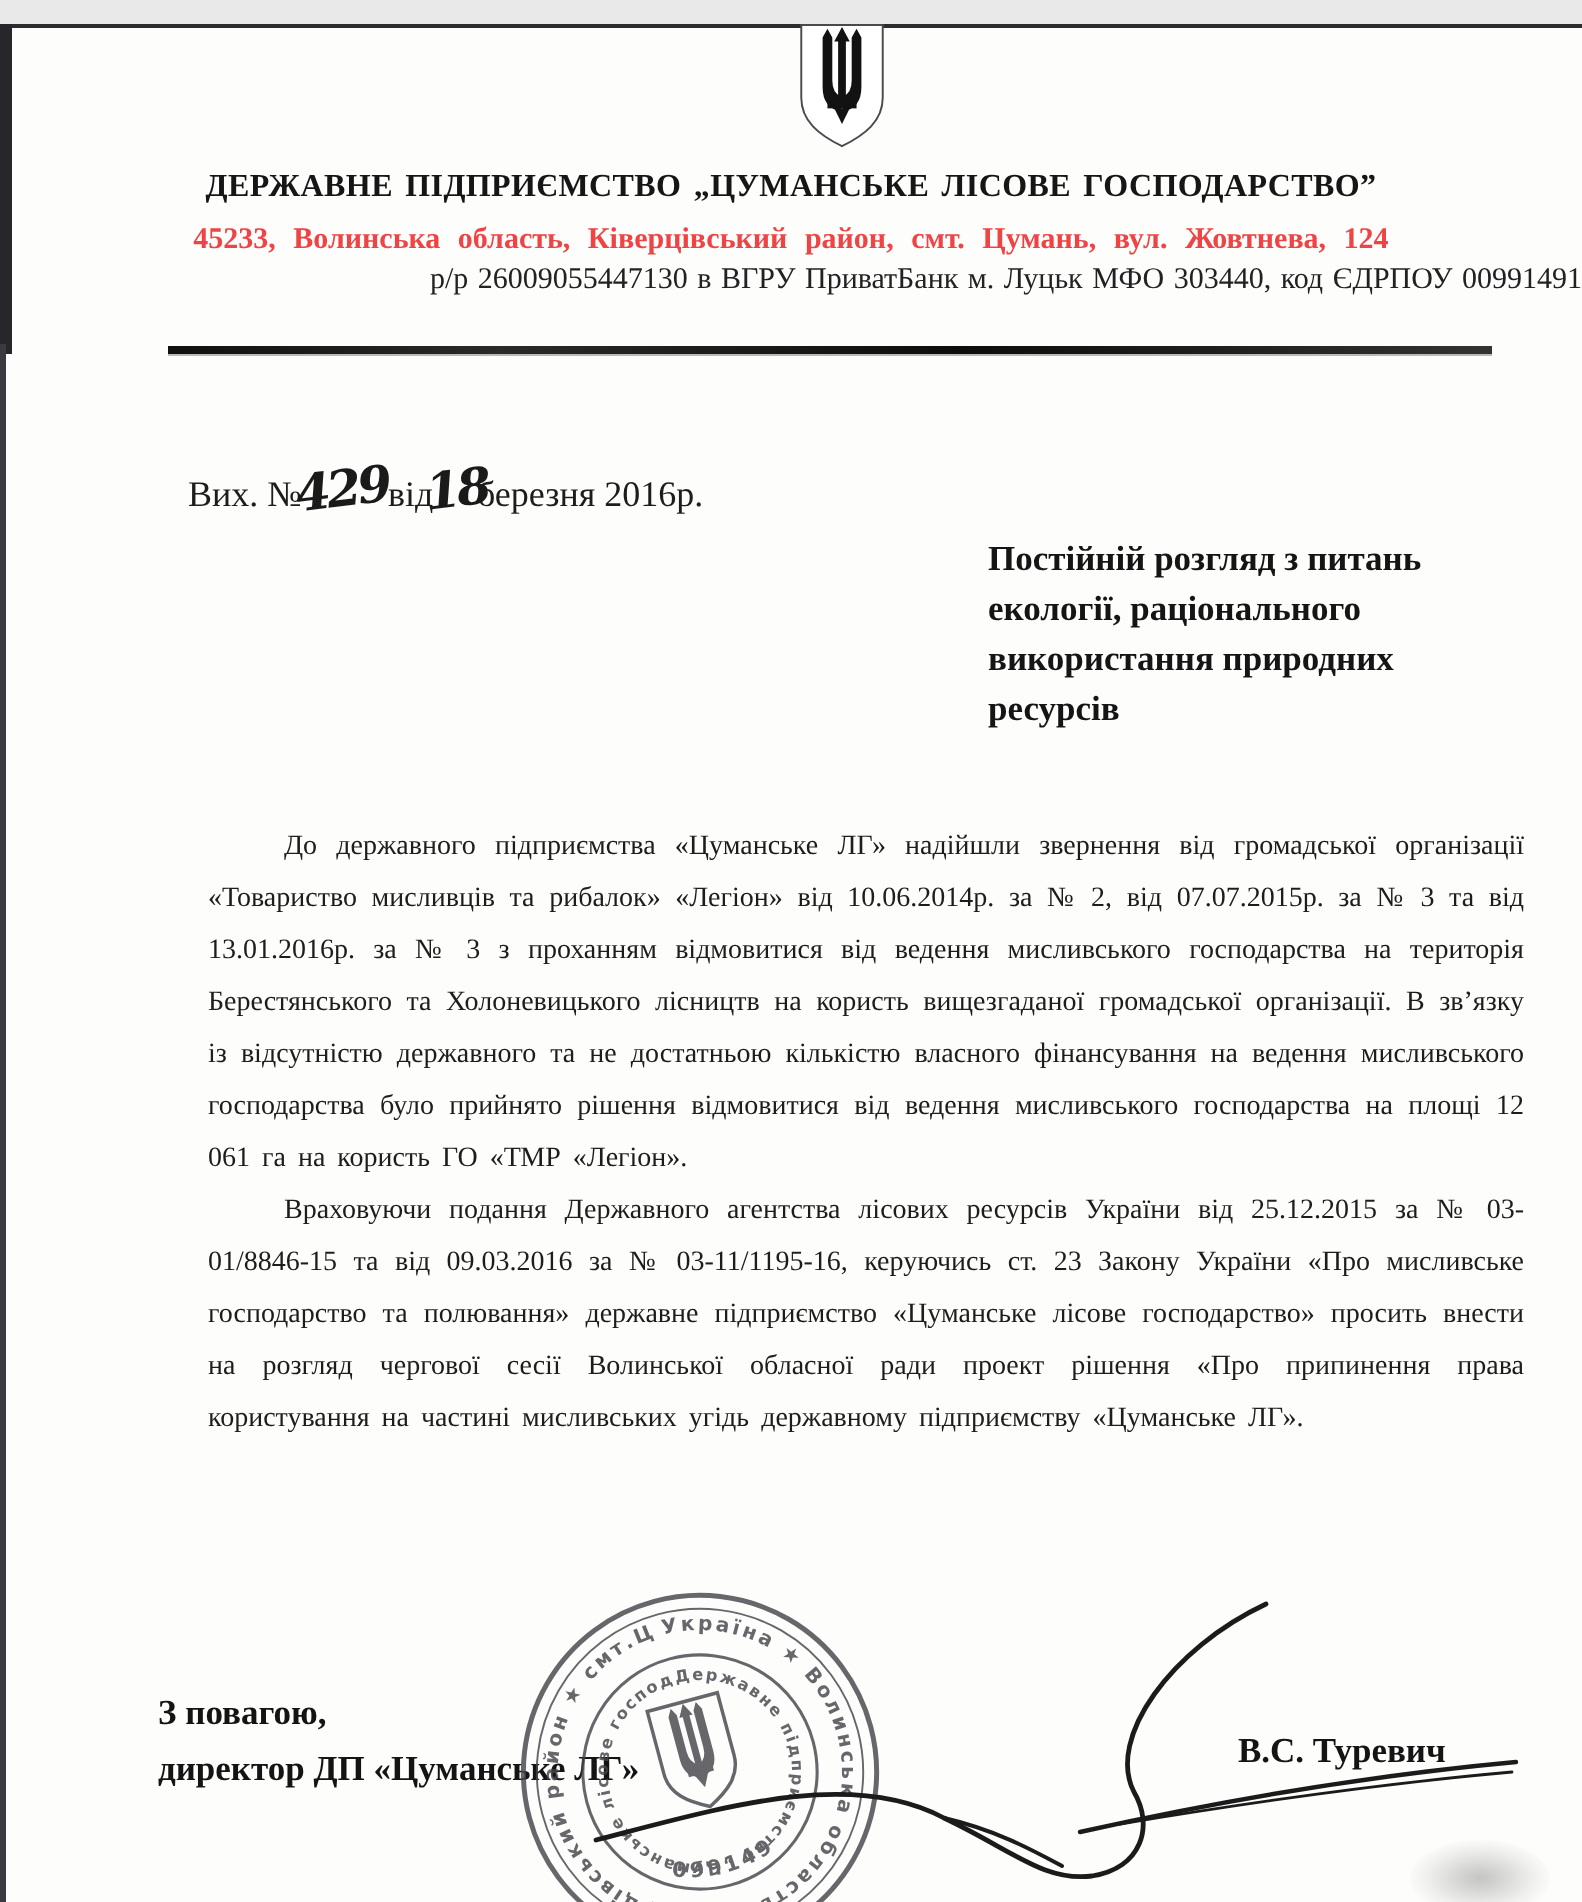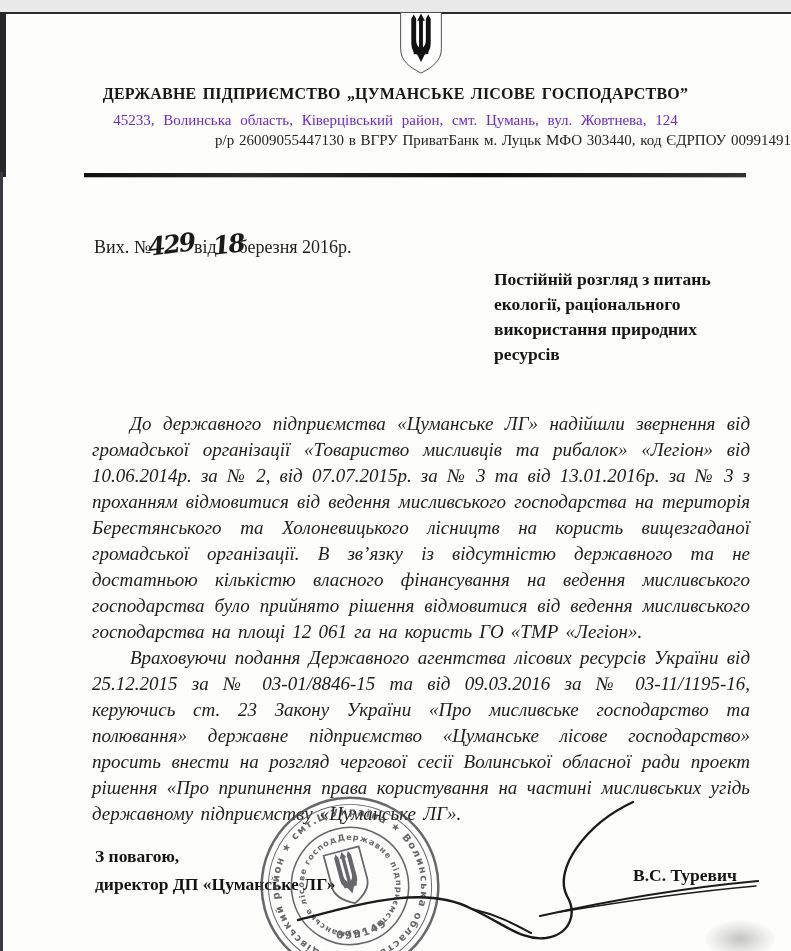--- a/index.html
+++ b/index.html
@@ -13,44 +13,44 @@
   .edge-left-thick{position:absolute;left:0;top:0;width:6px;height:165px;background:#26262b;}
   .edge-left-thin{position:absolute;left:0;top:160px;width:2.5px;height:791px;background:#3a3a40;}
   .corner-blob{position:absolute;left:705px;top:908px;width:70px;height:38px;border-radius:50%;
     background:radial-gradient(ellipse at center,#c4c4c2 0%,rgba(230,230,228,.55) 55%,rgba(253,253,252,0) 75%);}
 
   .emblem{position:absolute;left:384px;top:0;width:74px;height:64px;}
 
   .company-name{position:absolute;left:0;top:73px;width:791px;text-align:center;
     font-weight:bold;font-size:16px;letter-spacing:.2px;word-spacing:2px;color:#161616;}
   .address-line{position:absolute;left:0;top:100px;width:791px;text-align:center;
-    font-weight:normal;font-size:15px;word-spacing:5px;color:#6d28d9;}
+    font-weight:bold;font-size:15px;word-spacing:5px;color:#ef4444;}
   .bank-line{position:absolute;left:0;top:120px;width:791px;text-align:right;
     font-size:15px;word-spacing:1px;color:#222;}
   .head-rule{position:absolute;left:84px;top:161px;width:662px;height:4px;
     background:linear-gradient(90deg,#101010 0%,#2a2a2a 25%,#0d0d0d 60%,#333 100%);
     box-shadow:0 1px 0 rgba(120,120,120,.5);}
 
   .ref-line{position:absolute;left:94px;top:224px;font-size:18px;white-space:nowrap;}
   .handwrite{display:inline-block;font-family:"DejaVu Serif",serif;font-style:italic;
     font-weight:bold;font-size:25px;letter-spacing:-2px;transform:rotate(-7deg);
     color:#1a1a1a;line-height:18px;}
   .hw-num{margin-left:-3px;margin-right:0px;}
   .hw-day{margin-left:-4px;margin-right:-5px;}
 
   .addressee{position:absolute;left:494px;top:255px;width:242px;
     font-weight:bold;font-size:17.5px;line-height:25px;color:#151515;}
 
-  .body-text{position:absolute;left:92px;top:399px;width:658px;
-    font-size:19px;line-height:26px;text-align:justify;word-spacing:2.5px;font-style:italic;}
+  .body-text{position:absolute;left:104px;top:399px;width:658px;
+    font-size:14px;line-height:26px;text-align:justify;word-spacing:2.5px;}
   .body-text p{margin:0;text-indent:38px;}
 
-  .closing{position:absolute;left:95px;top:830px;font-weight:bold;font-size:17.5px;
+  .closing{position:absolute;left:79px;top:830px;font-weight:bold;font-size:17.5px;
     line-height:28px;color:#141414;}
-  .signer-name{position:absolute;left:633px;top:853px;font-weight:bold;font-size:17.5px;
+  .signer-name{position:absolute;left:619px;top:853px;font-weight:bold;font-size:17.5px;
     color:#141414;white-space:nowrap;}
 
   .stamp{position:absolute;left:254px;top:778px;width:192px;height:192px;opacity:.82;}
   .sig-overlay{position:absolute;left:0;top:0;width:791px;height:951px;pointer-events:none;}
 </style>
 </head>
 <body>
 
 <div class="page">
 

